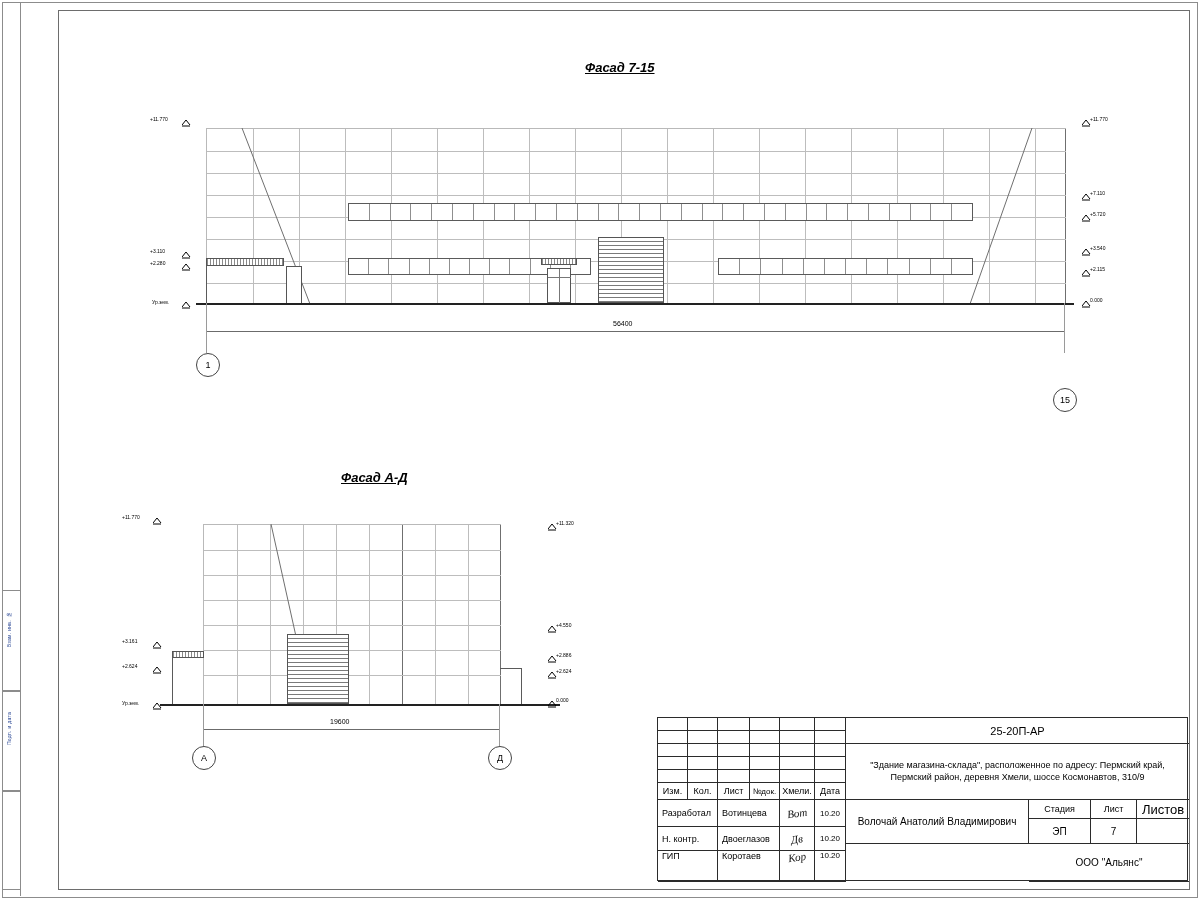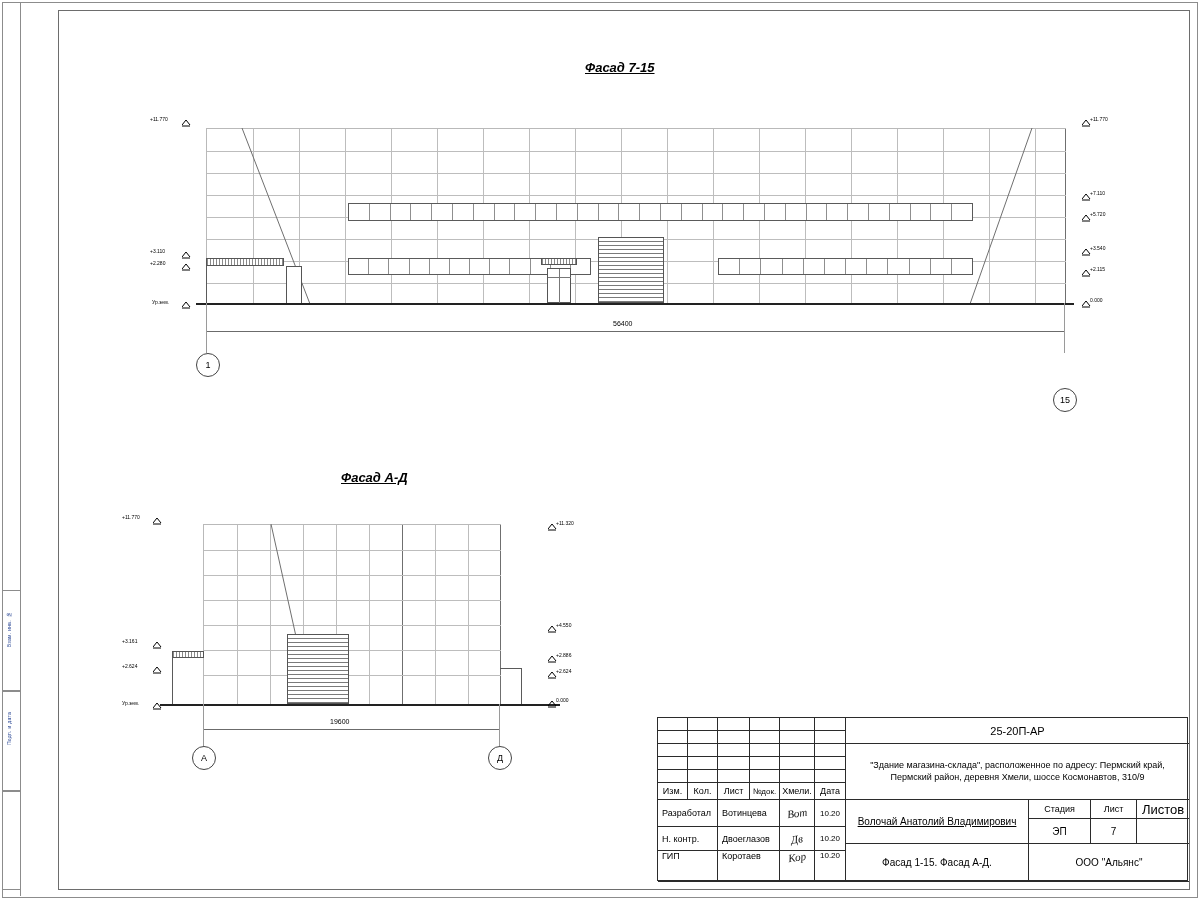--- a/index.html
+++ b/index.html
@@ -393,27 +393,26 @@
       </div>
     <div class="cell noborder-b" style="left:157px;top:133px;width:31px;height:31px;font-size:8px;align-items:flex-start;">10.20</div>
 
     <div class="cell" style="left:188px;top:0;width:343px;height:26px;border-right:none;font-size:11px;">25-20П-АР</div>
 
     <div class="cell multiline" style="left:188px;top:26px;width:343px;height:56px;border-right:none;font-size:9px;">
       <span>"Здание магазина-склада", расположенное по адресу: Пермский край,</span>
       <span>Пермский район, деревня Хмели, шоссе Космонавтов, 310/9</span>
     </div>
 
-    <div class="cell" style="left:188px;top:82px;width:183px;height:44px;font-size:10px;text-decoration:underline;">Волочай Анатолий Владимирович</div>
+    <div class="cell" style="left:188px;top:82px;width:183px;height:44px;font-size:10px;">Волочай Анатолий Владимирович</div>
 
     <div class="cell" style="left:371px;top:82px;width:62px;height:19px;font-size:9px;">Стадия</div>
     <div class="cell" style="left:433px;top:82px;width:46px;height:19px;font-size:9px;">Лист</div>
     <div class="cell" style="left:479px;top:82px;width:52px;height:19px;border-right:none;font-size:13px;">Листов</div>
 
     <div class="cell" style="left:371px;top:101px;width:62px;height:25px;font-size:10px;">ЭП</div>
     <div class="cell" style="left:433px;top:101px;width:46px;height:25px;font-size:10px;">7</div>
     <div class="cell" style="left:479px;top:101px;width:52px;height:25px;border-right:none;font-size:10px;"></div>
 
-    <div class="cell noborder-b" style="left:188px;top:126px;width:183px;height:38px;font-size:10px;">Фасад 1-15. Фасад А-Д.</div>
     <div class="cell noborder-b" style="left:371px;top:126px;width:160px;height:38px;border-right:none;font-size:10px;">ООО "Альянс"</div>
   </div>
 
 </div>
 
 </body></html>

